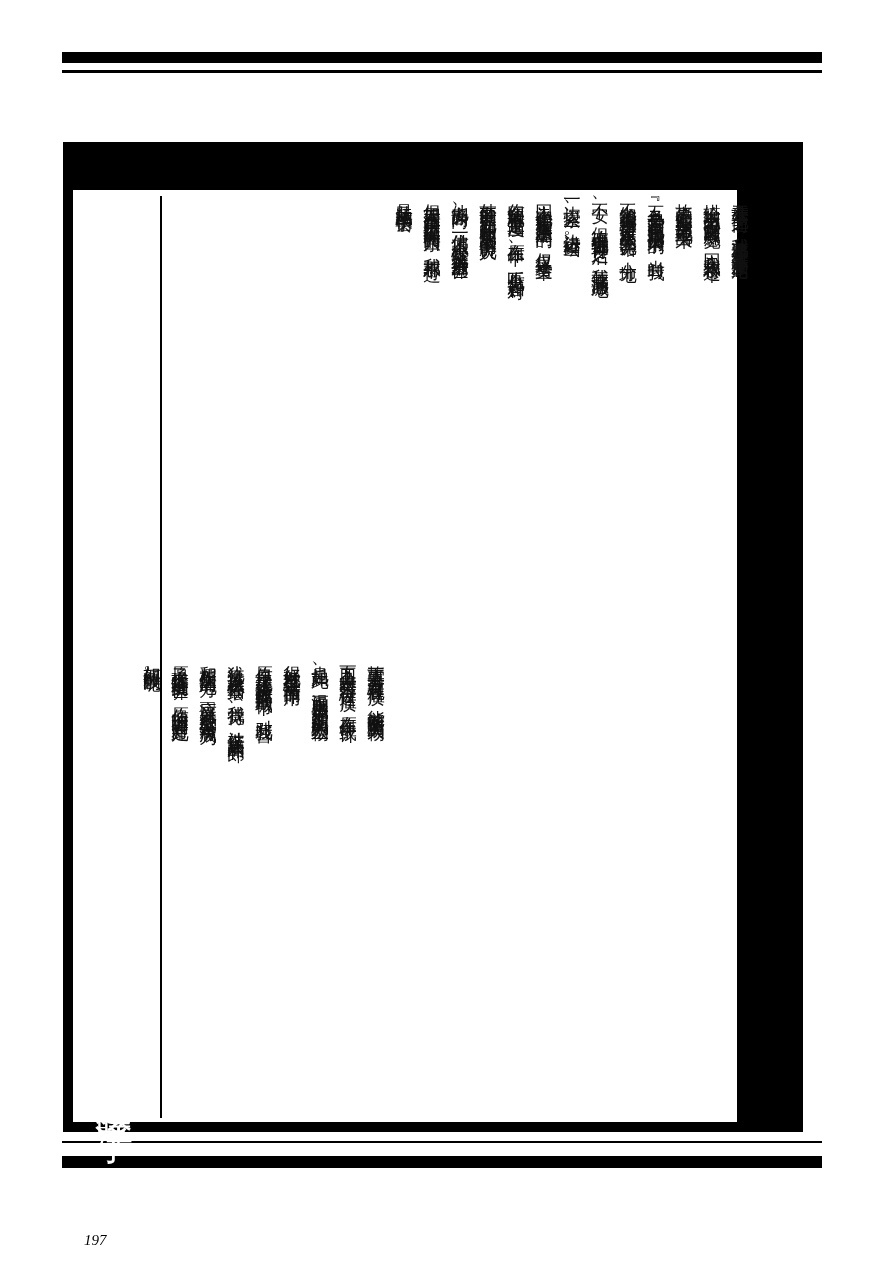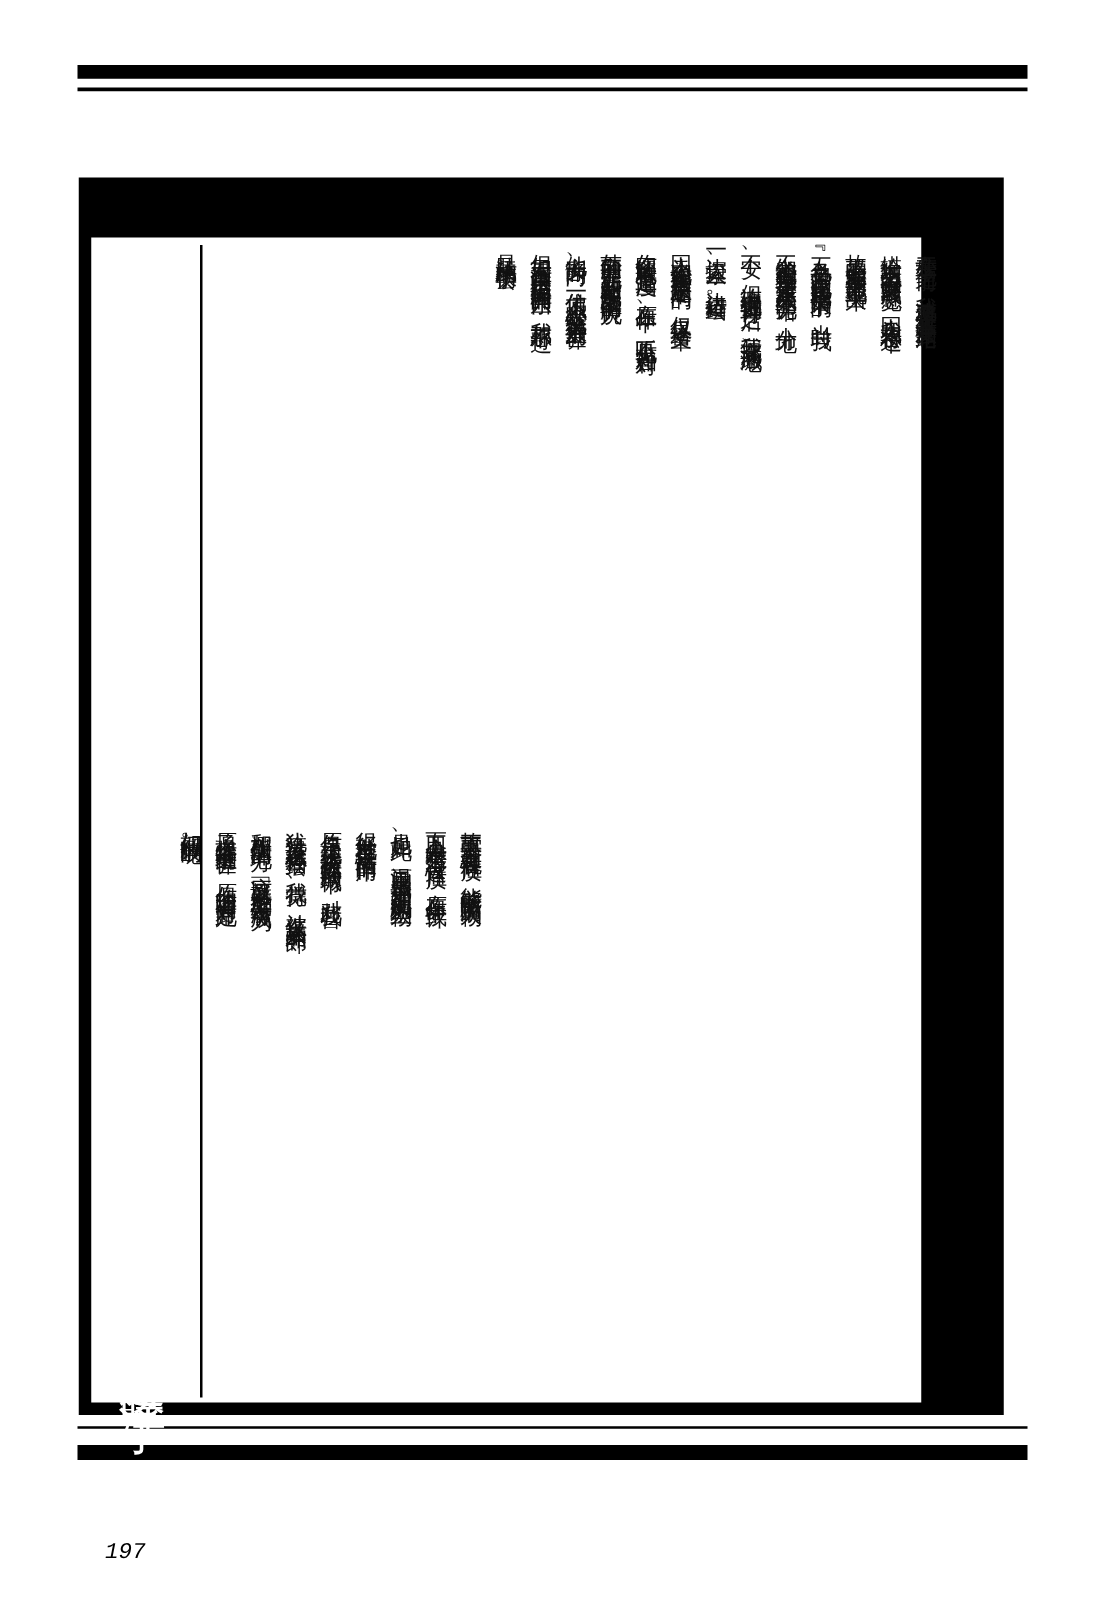--- a/index.html
+++ b/index.html
@@ -143,22 +143,22 @@
     padding-top: 462px;
     height: 468px;
   }
 
   
   .page-number {
     position: absolute;
     left: 84px;
     top: 1232px;
     font-style: italic;
-    font-size: 18px;
-    font-family: Liberation Mono, monospace;
+    font-size: 15px;
+    font-family: Liberation Serif, serif;
     color: #000;
   }
 </style>
 </head>
 <body>
 
 <div class="top-rule-thick"></div>
 <div class="top-rule-thin"></div>
 
 <div class="panel">

